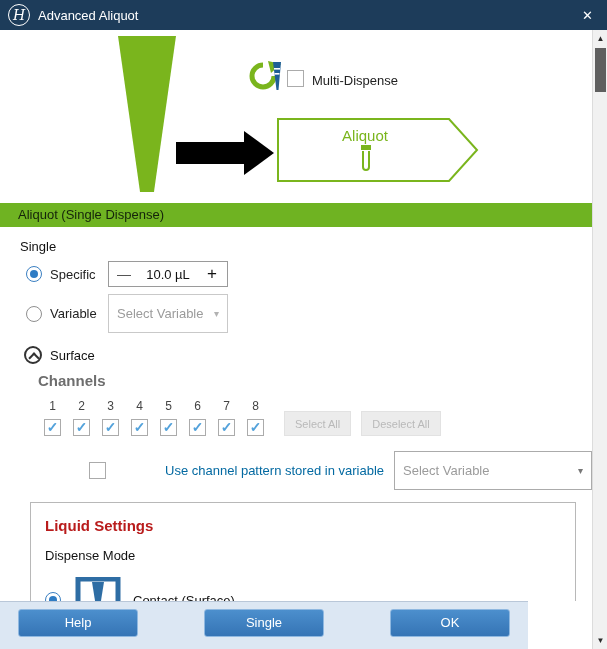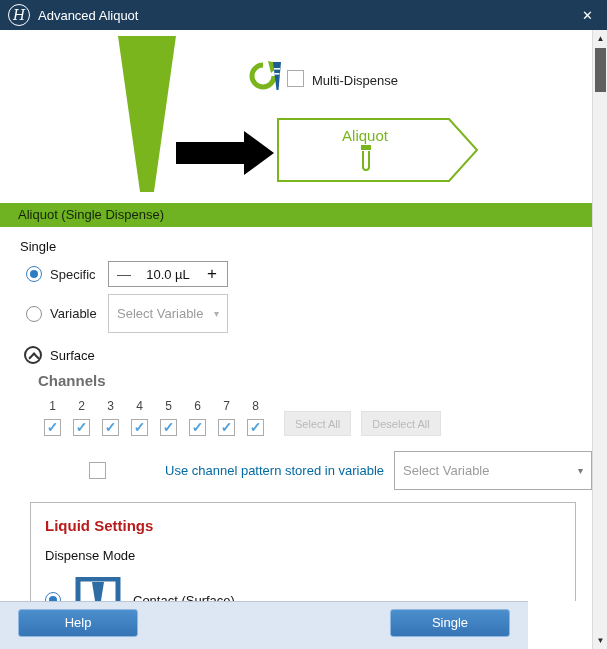--- a/index.html
+++ b/index.html
@@ -264,20 +264,21 @@
 
         </div>
       </div>
 
     </div>
   </div>
 
   <div class="footer">
     <button class="btn-blue">Help</button>
     <button class="btn-blue">Single</button>
+    <button class="btn-blue">OK</button>
   </div>
 
   <div class="scrollbar">
     <div class="sb-arrow sb-up">▲</div>
     <div class="sb-thumb"></div>
     <div class="sb-arrow sb-down">▼</div>
   </div>
 
 </div>
 

